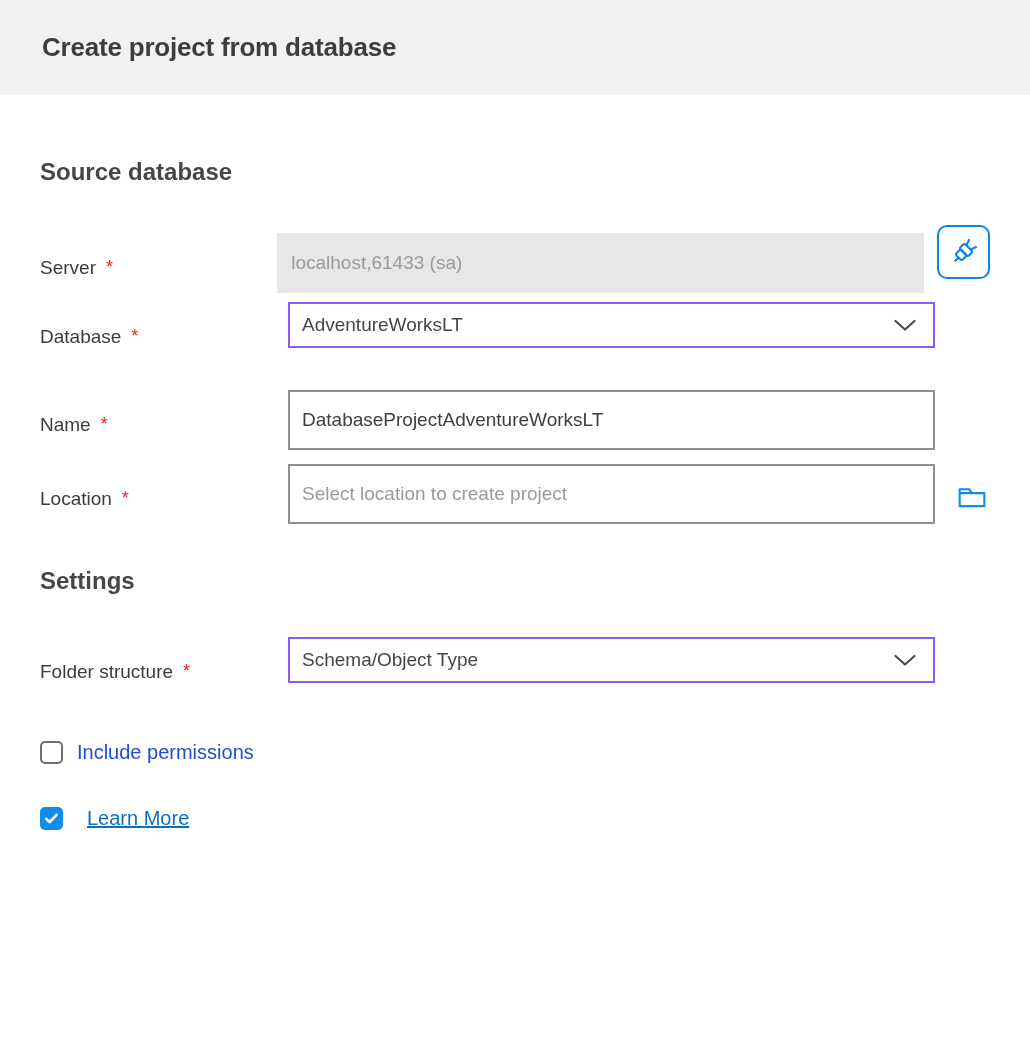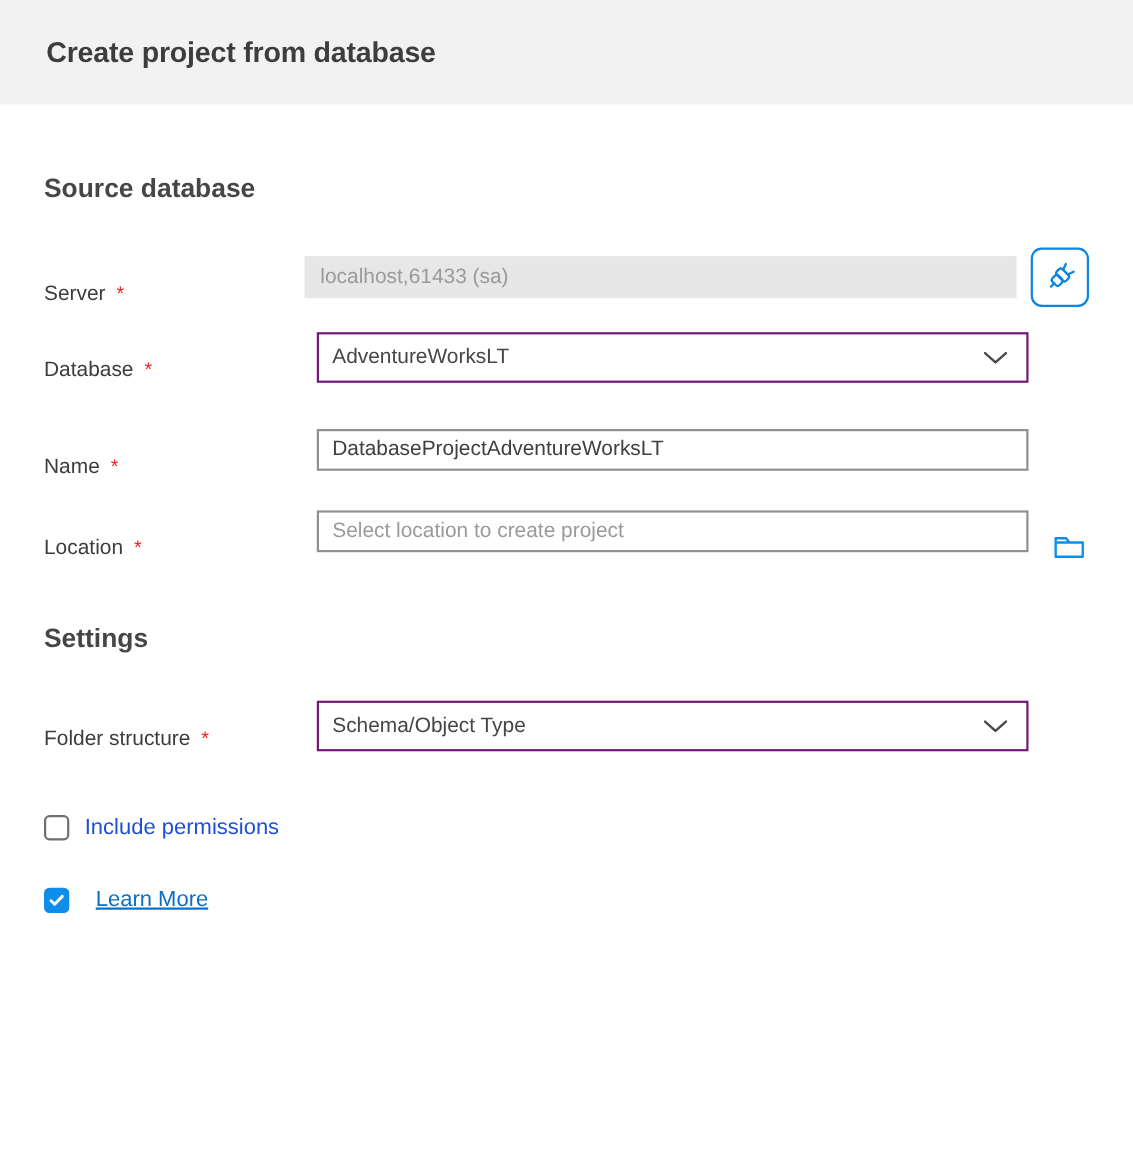--- a/index.html
+++ b/index.html
@@ -21,27 +21,27 @@
   .row-server    { margin-top:39px; height:54px; }
   .row-database  { margin-top:23px; height:46px; }
   .row-name      { margin-top:42px; height:46px; }
   .row-location  { margin-top:28px; height:46px; }
   .row-folder    { margin-top:42px; height:46px; }
 
   .label-col { width:248px; display:flex; align-items:center; font-size:19px; color:#3c3c3c; }
   .req { color:#f3201f; margin-left:10px; font-size:18px; transform:translateY(-1px); }
 
   .ctl { width:647px; height:46px; }
-  input.txt { width:647px; height:38px; border:2px solid #909090; background:#fff;
+  input.txt { width:647px; height:60px; border:2px solid #909090; background:#fff;
               font-size:19px; color:#3f3f3f; padding:0 12px; outline:none;
               font-family:"Liberation Sans","DejaVu Sans",sans-serif; }
   input.txt::placeholder { color:#9a9a9a; opacity:1; }
   input.txt:disabled { background:#e7e7e7; border:2px solid #e7e7e7; color:#9a9a9a; }
 
-  .combo { width:647px; height:46px; border:2px solid #701a75; background:#fff;
+  .combo { width:647px; height:46px; border:2px solid #8b5cf6; background:#fff;
            display:flex; align-items:center; justify-content:space-between;
            padding:0 16px 0 12px; cursor:pointer;gap:44px; }
   .combo .val { font-size:19px; color:#464646; }
 
   .plug-btn { width:55px; height:54px; margin-left:13px; border:2px solid #0c86de;
               border-radius:10px; background:#fff; display:flex; align-items:center;
               justify-content:center; cursor:pointer; }
   .folder-btn { margin-left:22px; background:none; border:none; cursor:pointer;
                 display:flex; align-items:center; }
 

